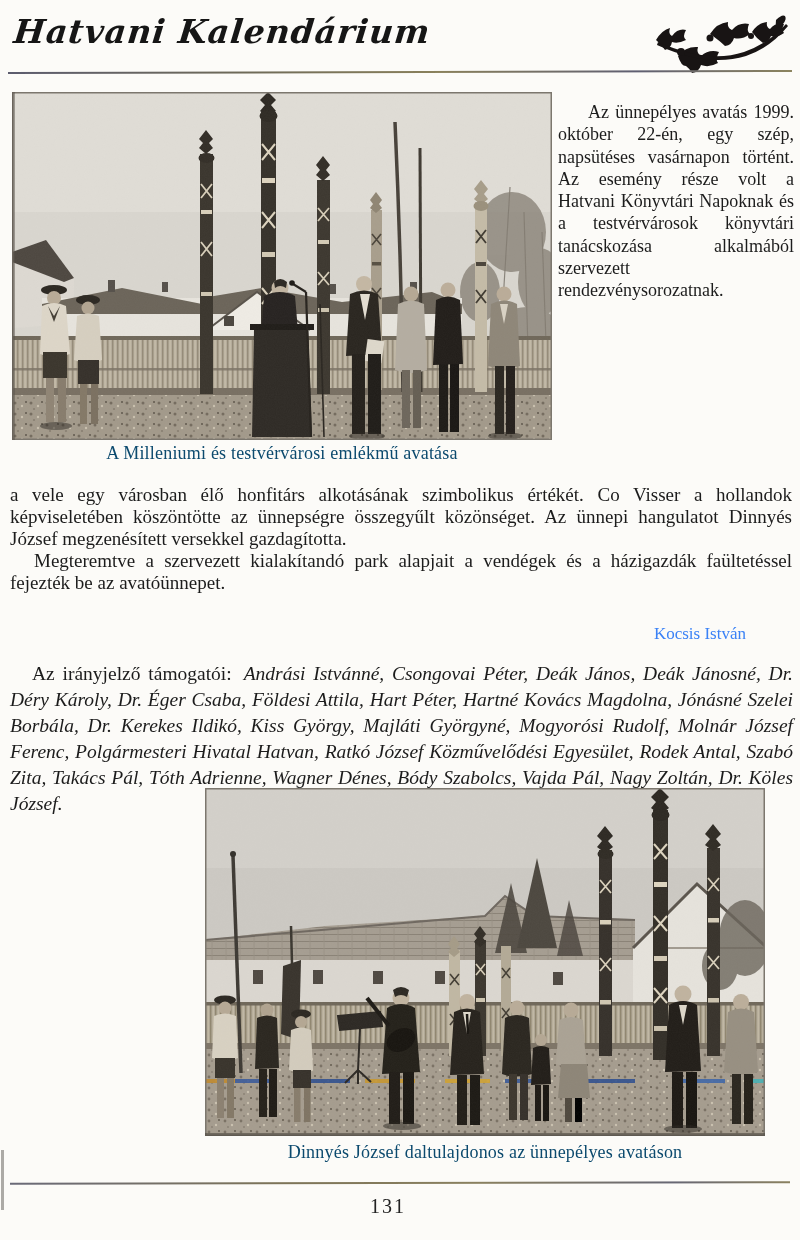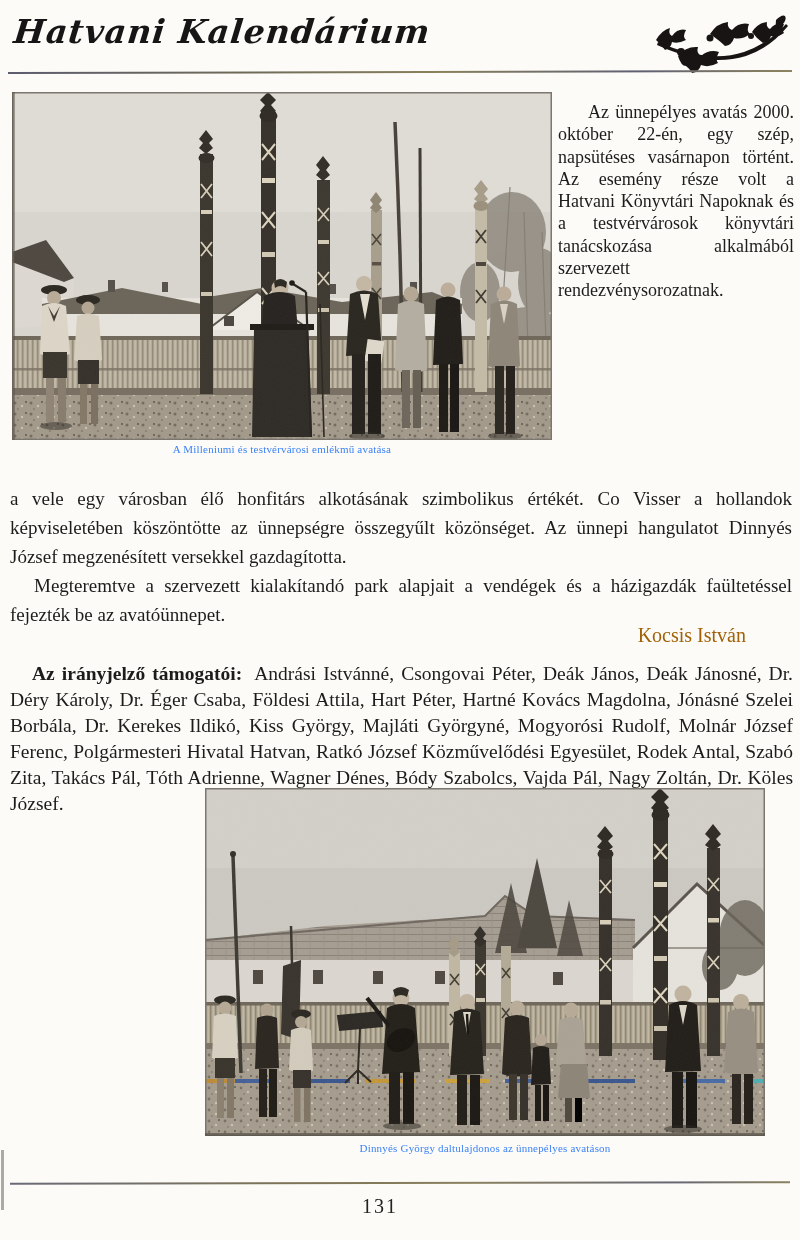--- a/index.html
+++ b/index.html
@@ -18,55 +18,55 @@
   .holly{position:absolute;left:648px;top:12px;}
   .hdr-rule{
     position:absolute;left:8px;top:71px;width:784px;height:2px;
     background:linear-gradient(90deg,#5c5c6e,#6e6a58 30%,#8a815c 55%,#5f5f72 80%,#8c845f);
     transform:rotate(-0.15deg);
   }
   
   .photo1{position:absolute;left:12px;top:92px;width:540px;height:348px;}
   .photo2{position:absolute;left:205px;top:788px;width:560px;height:348px;}
   .caption{
-    position:absolute;text-align:center;font-size:11px;color:#3b82f6;
+    position:absolute;text-align:center;font-size:18px;color:#0c4a6e;
     letter-spacing:.2px;
   }
   .cap1{left:12px;top:443px;width:540px;}
   .cap2{left:205px;top:1142px;width:560px;}
   
   .col{
     position:absolute;left:558px;top:101px;width:236px;
     font-size:18px;line-height:22.3px;text-align:justify;
   }
   .col p{margin:0;text-indent:30px;}
   
   .body-block{
     position:absolute;left:10px;top:484px;width:782px;
-    font-size:19px;line-height:29px;text-align:justify;
+    font-size:19px;line-height:22px;text-align:justify;
   }
   .body-block p{margin:0;}
   .body-block p.ind{text-indent:24px;}
   .author{
-    position:absolute;top:624px;right:54px;font-size:20px;color:#a16207;
+    position:absolute;top:624px;right:54px;font-size:17px;color:#3b82f6;
   }
   .supporters{
     position:absolute;left:10px;top:661px;width:783px;
     font-size:19.5px;line-height:25.9px;text-align:justify;text-indent:22px;
   }
-  .supporters .lbl{font-weight:bold;font-style:normal;margin-top:20px;}
-  .supporters .nms{margin-left:12px;}
+  .supporters .lbl{font-weight:normal;font-style:normal;margin-top:20px;}
+  .supporters .nms{font-style:italic;margin-left:12px;}
   
   .ftr-rule{
     position:absolute;left:10px;top:1182px;width:780px;height:2px;
     background:linear-gradient(90deg,#6a6a78,#7d7458 35%,#8a8160 60%,#676774 85%,#8a8160);
     transform:rotate(-0.1deg);
   }
   .pgnum{
-    position:absolute;left:0;top:1195px;width:760px;text-align:center;
+    position:absolute;left:8px;top:1195px;width:760px;text-align:center;
     font-size:20px;letter-spacing:2px;color:#222;
   }
   .scan-edge{
     position:absolute;left:1px;top:1150px;width:3px;height:60px;background:#8a8783;opacity:.7;
   }
   svg{display:block;}
 </style>
 </head>
 <body>
 
@@ -274,21 +274,21 @@
       </g>
 
       <rect x="0" y="0" width="540" height="348" filter="url(#grain1)" opacity="0.10"></rect>
       <rect x="0.7" y="0.7" width="538.6" height="346.6" fill="none" stroke="#7c776e" stroke-width="1.6"></rect>
       <rect x="0" y="0" width="3" height="348" fill="#57524a" opacity="0.5"></rect>
     </svg>
   </div>
   <div class="caption cap1">A Milleniumi és testvérvárosi emlékmű avatása</div>
 
   <div class="col">
-    <p>Az ünnepélyes avatás 2000. október 22-én, egy szép, napsütéses vasárnapon történt. Az esemény része volt a Hatvani Könyvtári Napoknak és a testvérvárosok könyvtári tanácskozása alkalmából szervezett rendezvénysorozatnak.</p>
+    <p>Az ünnepélyes avatás 1999. október 22-én, egy szép, napsütéses vasárnapon történt. Az esemény része volt a Hatvani Könyvtári Napoknak és a testvérvárosok könyvtári tanácskozása alkalmából szervezett rendezvénysorozatnak.</p>
   </div>
 
   <div class="body-block">
     <p>a vele egy városban élő honfitárs alkotásának szimbolikus értékét. Co Visser a hollandok képviseletében köszöntötte az ünnepségre összegyűlt közönséget. Az ünnepi hangulatot Dinnyés József megzenésített versekkel gazdagította.</p>
     <p class="ind">Megteremtve a szervezett kialakítandó park alapjait a vendégek és a házigazdák faültetéssel fejezték be az avatóünnepet.</p>
   </div>
 
   <div class="author">Kocsis István</div>
 
   <div class="supporters">
@@ -505,19 +505,19 @@
         <path d="M523 224 q13-7 26 0 l4 60 q-17 5 -34 0 z" fill="#978f81"></path>
         <rect x="527" y="286" width="9" height="50" fill="#2a261f"></rect>
           <rect x="539" y="286" width="9" height="50" fill="#242019"></rect>
       </g>
 
       <rect x="0" y="0" width="560" height="348" filter="url(#grain2)" opacity="0.10"></rect>
       <rect x="0.7" y="0.7" width="558.6" height="346.6" fill="none" stroke="#7c776e" stroke-width="1.6"></rect>
       <rect x="0" y="345" width="560" height="3" fill="#4c4740" opacity="0.6"></rect>
     </svg>
   </div>
-  <div class="caption cap2">Dinnyés György daltulajdonos az ünnepélyes avatáson</div>
+  <div class="caption cap2">Dinnyés József daltulajdonos az ünnepélyes avatáson</div>
 
   <div class="ftr-rule"></div>
   <div class="pgnum">131</div>
   <div class="scan-edge"></div>
 
 </div>
 
 </body></html>

